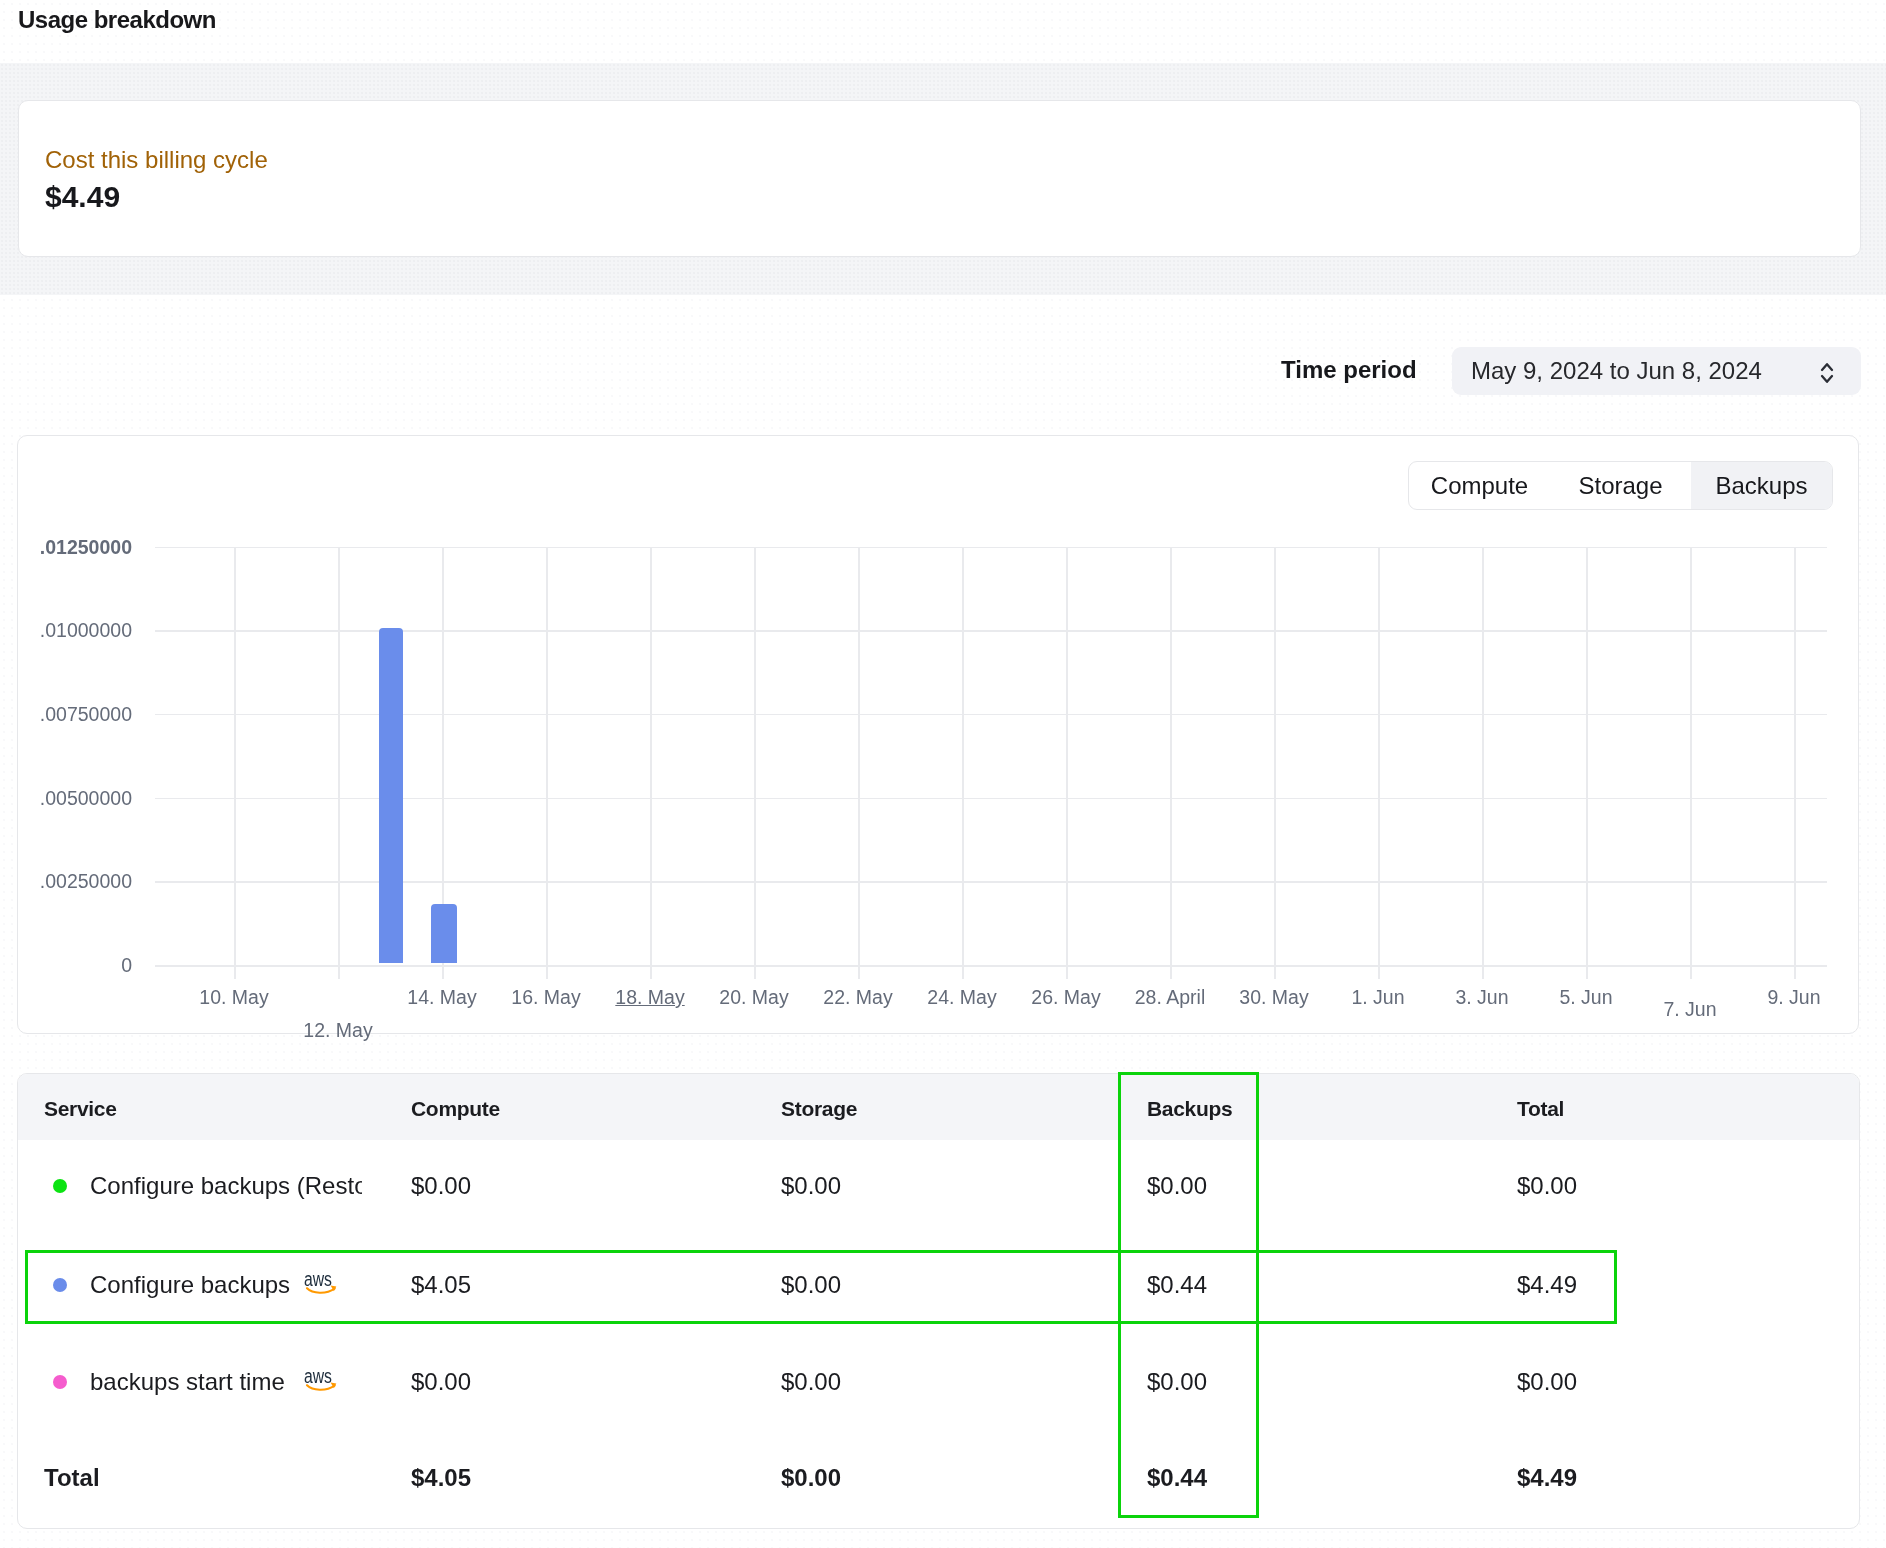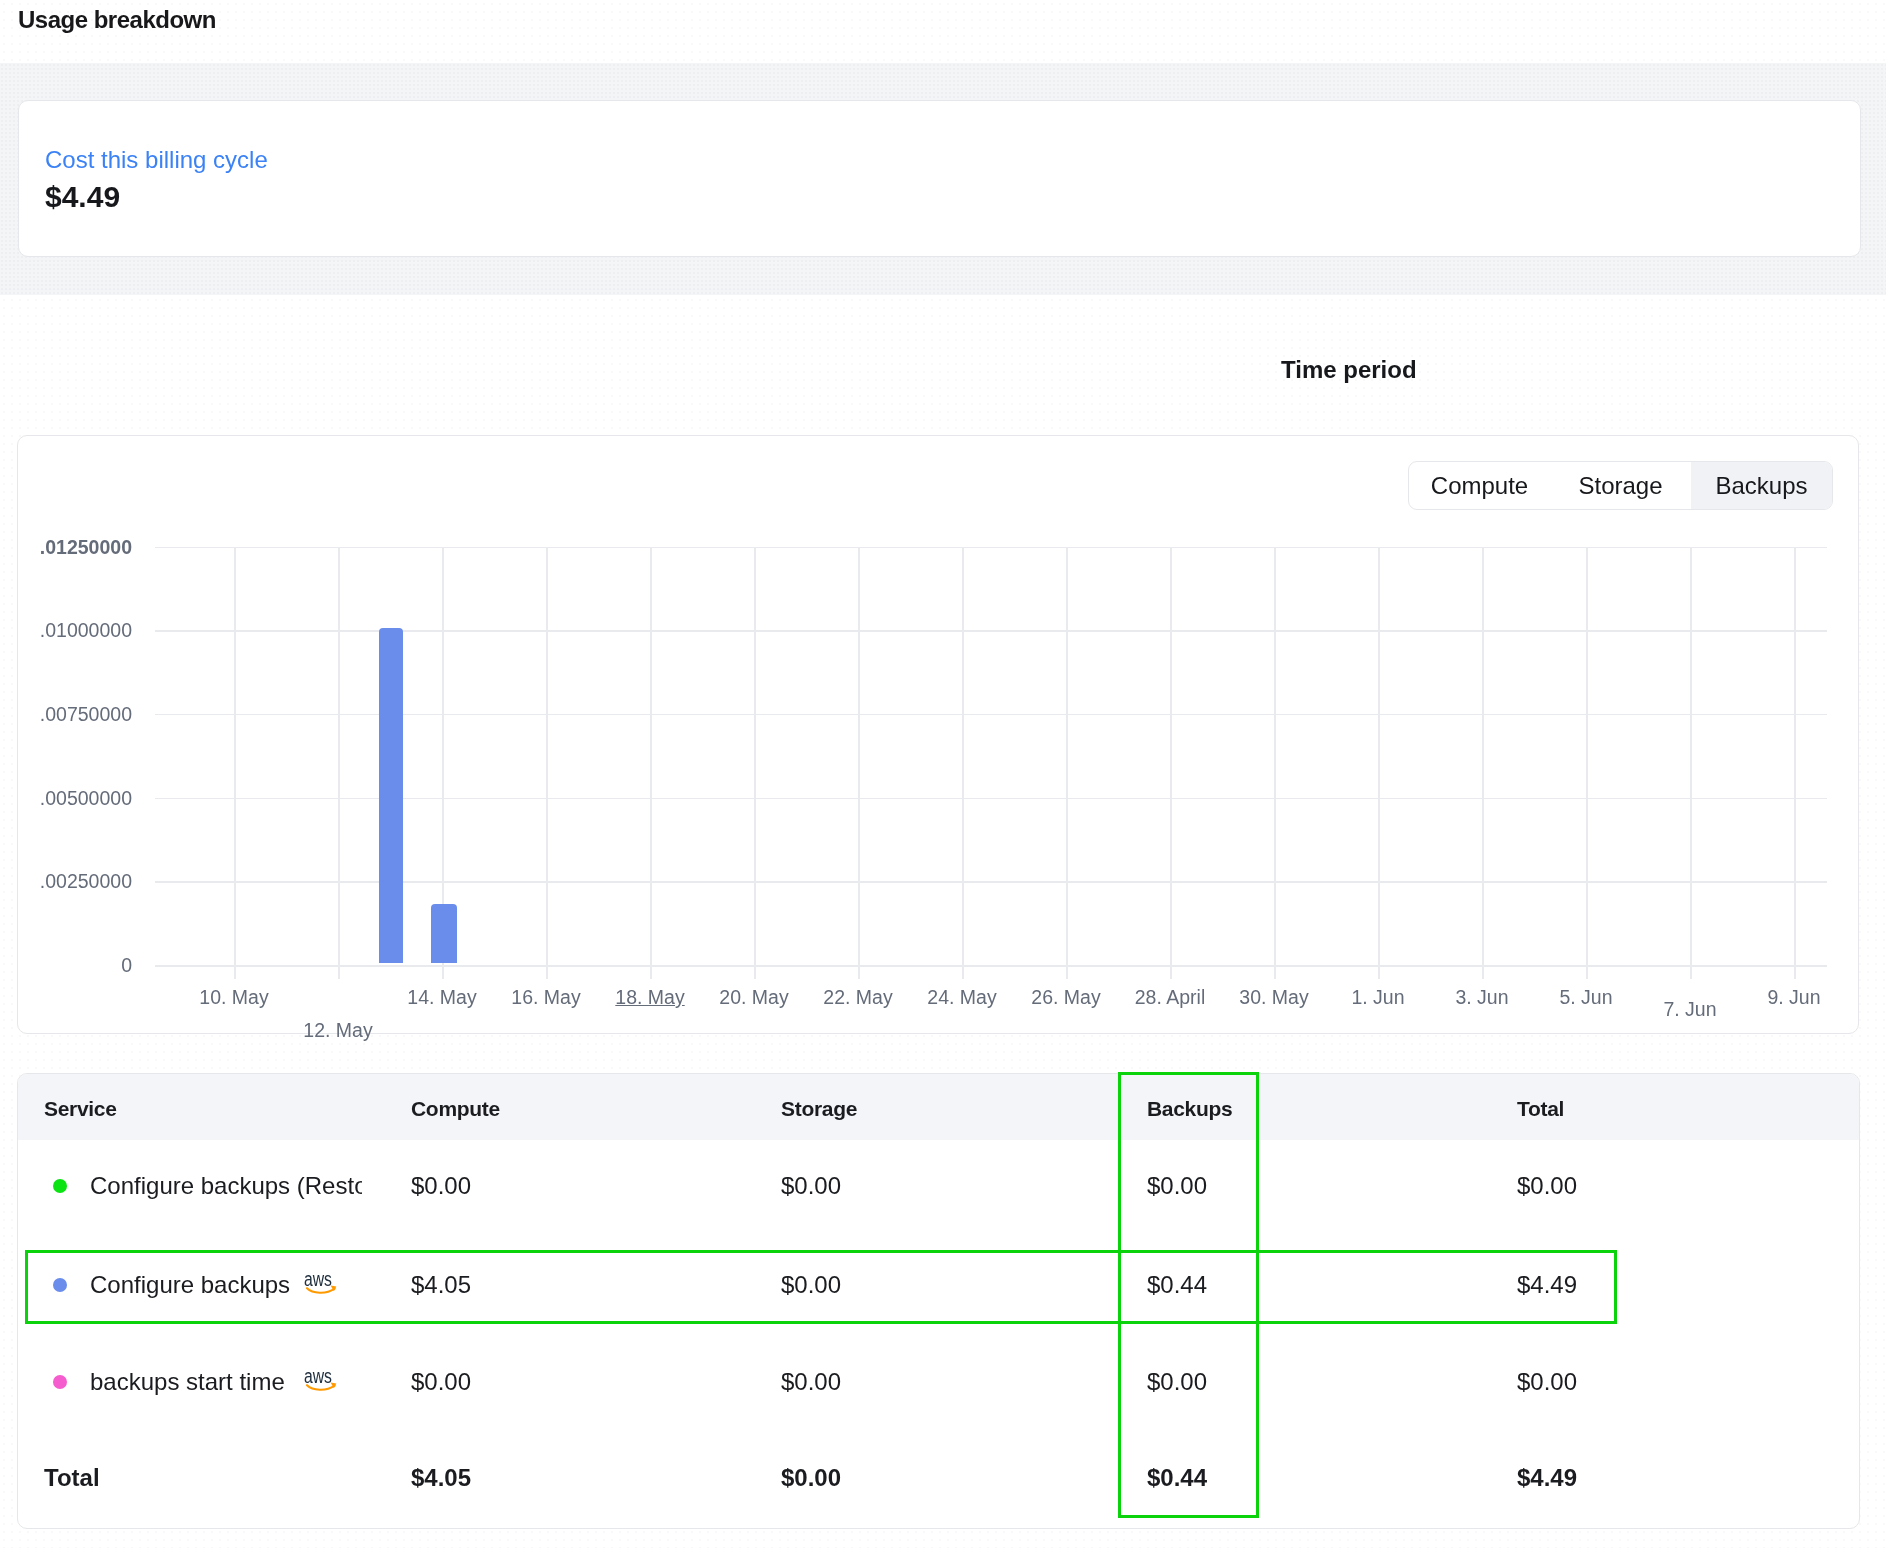--- a/index.html
+++ b/index.html
@@ -15,24 +15,31 @@
   .bval { font-size:24px; font-weight:700; color:#1b1c20; line-height:26px; }
   .yl { position:absolute; width:110px; text-align:right; font-size:19.5px; color:#646b79; line-height:22px; }
   .xl { position:absolute; width:140px; text-align:center; font-size:19.5px; color:#646b79; line-height:22px; }
 </style>
 </head>
 <body>
 <div id="page">
 <div class="abs" style="left:18px; top:6px; font-size:24px; font-weight:700; letter-spacing:-0.5px; color:#18181b;">Usage breakdown</div>
 <div class="abs" style="left:0; top:63px; width:1886px; height:232px; background-color:#f4f5f7; background-image:radial-gradient(circle, rgba(105,115,140,0.05) 0.9px, transparent 0.9px); background-size:4px 4px;"></div>
 <div class="abs" style="left:18px; top:100px; width:1843px; height:157px; background:#fff; border:1px solid #e6e7ea; border-radius:10px;">
-  <div class="abs" style="left:26px; top:46px; font-size:24px; color:#3b82f6; line-height:26px;">Cost this billing cycle</div>
+  <div class="abs" style="left:26px; top:46px; font-size:24px; color:#a16207; line-height:26px;">Cost this billing cycle</div>
   <div class="abs" style="left:26px; top:80px; font-size:30px; font-weight:700; color:#17181c; line-height:32px;">$4.49</div>
 </div>
 <div class="abs" style="left:1281px; top:358px; font-size:24px; font-weight:700; line-height:24px;">Time period</div>
+<div class="abs" style="left:1452px; top:347px; width:409px; height:48px; background:#f1f2f6; border-radius:9px;">
+  <div class="abs" style="left:19px; top:12px; font-size:24px; color:#27282c; line-height:24px;">May 9, 2024 to Jun 8, 2024</div>
+  <svg style="position:absolute; right:22px; top:12px;" width="24" height="28" viewBox="0 0 24 28" fill="none" stroke="#2b2e36" stroke-width="2.3" stroke-linecap="round" stroke-linejoin="round">
+    <path d="M7 11 L12 5.2 L17 11"></path>
+        <path d="M7 17 L12 22.8 L17 17"></path>
+  </svg>
+</div>
 <div class="abs" style="left:17px; top:435px; width:1842px; height:599px; background:#fff; border:1px solid #e6e7ea; border-radius:10px;"></div>
 <div class="abs" style="left:1408px; top:461px; width:425px; height:49px; border:1px solid #e6e7ea; border-radius:9px; overflow:hidden; display:flex; background:#fff;">
   <div style="flex:1; display:flex; align-items:center; justify-content:center; font-size:24px;">Compute</div>
   <div style="flex:1; display:flex; align-items:center; justify-content:center; font-size:24px;">Storage</div>
   <div style="flex:1; display:flex; align-items:center; justify-content:center; font-size:24px; background:#f1f2f5;">Backups</div>
 </div>
 <div class="abs" style="left:155px; top:546.5px; width:1672px; height:1.5px; background:#e9eaed;"></div>
 <div class="abs" style="left:155px; top:630.2px; width:1672px; height:1.5px; background:#e9eaed;"></div>
 <div class="abs" style="left:155px; top:713.9px; width:1672px; height:1.5px; background:#e9eaed;"></div>
 <div class="abs" style="left:155px; top:797.6px; width:1672px; height:1.5px; background:#e9eaed;"></div>

